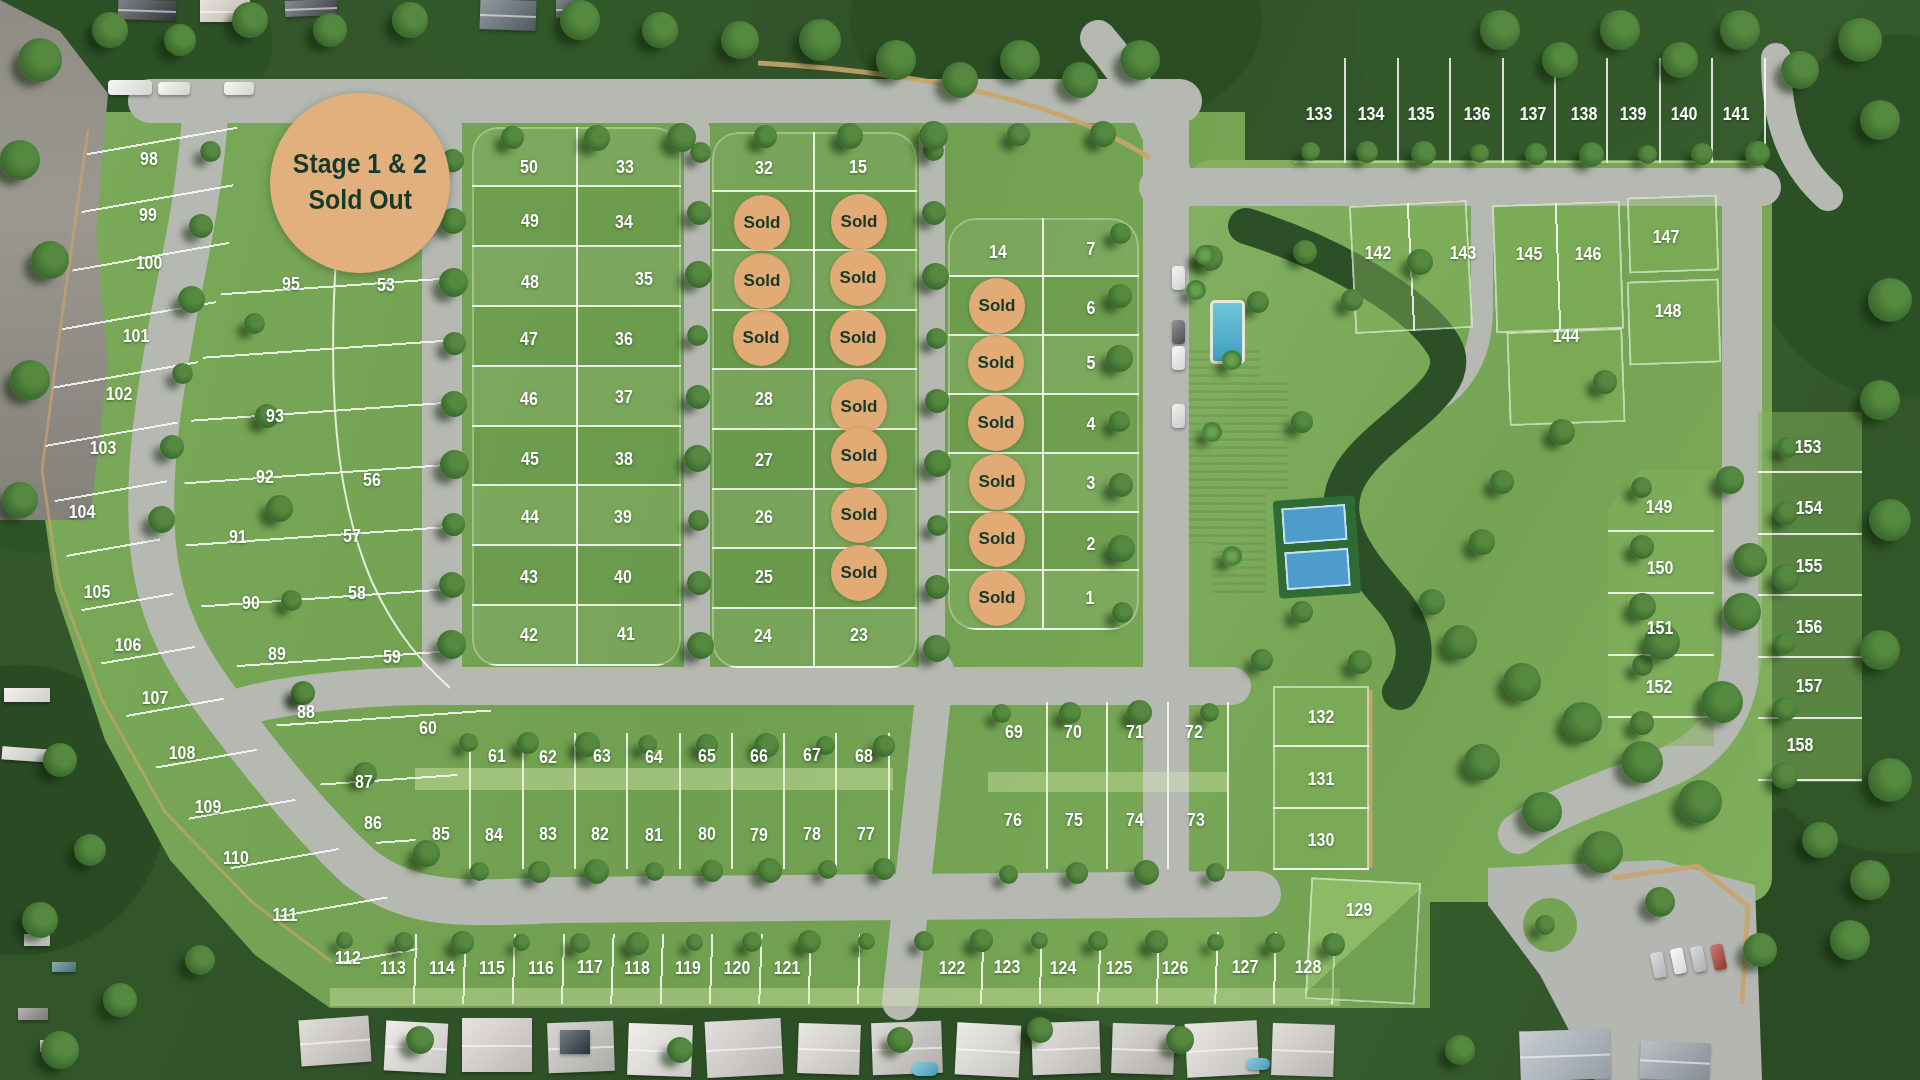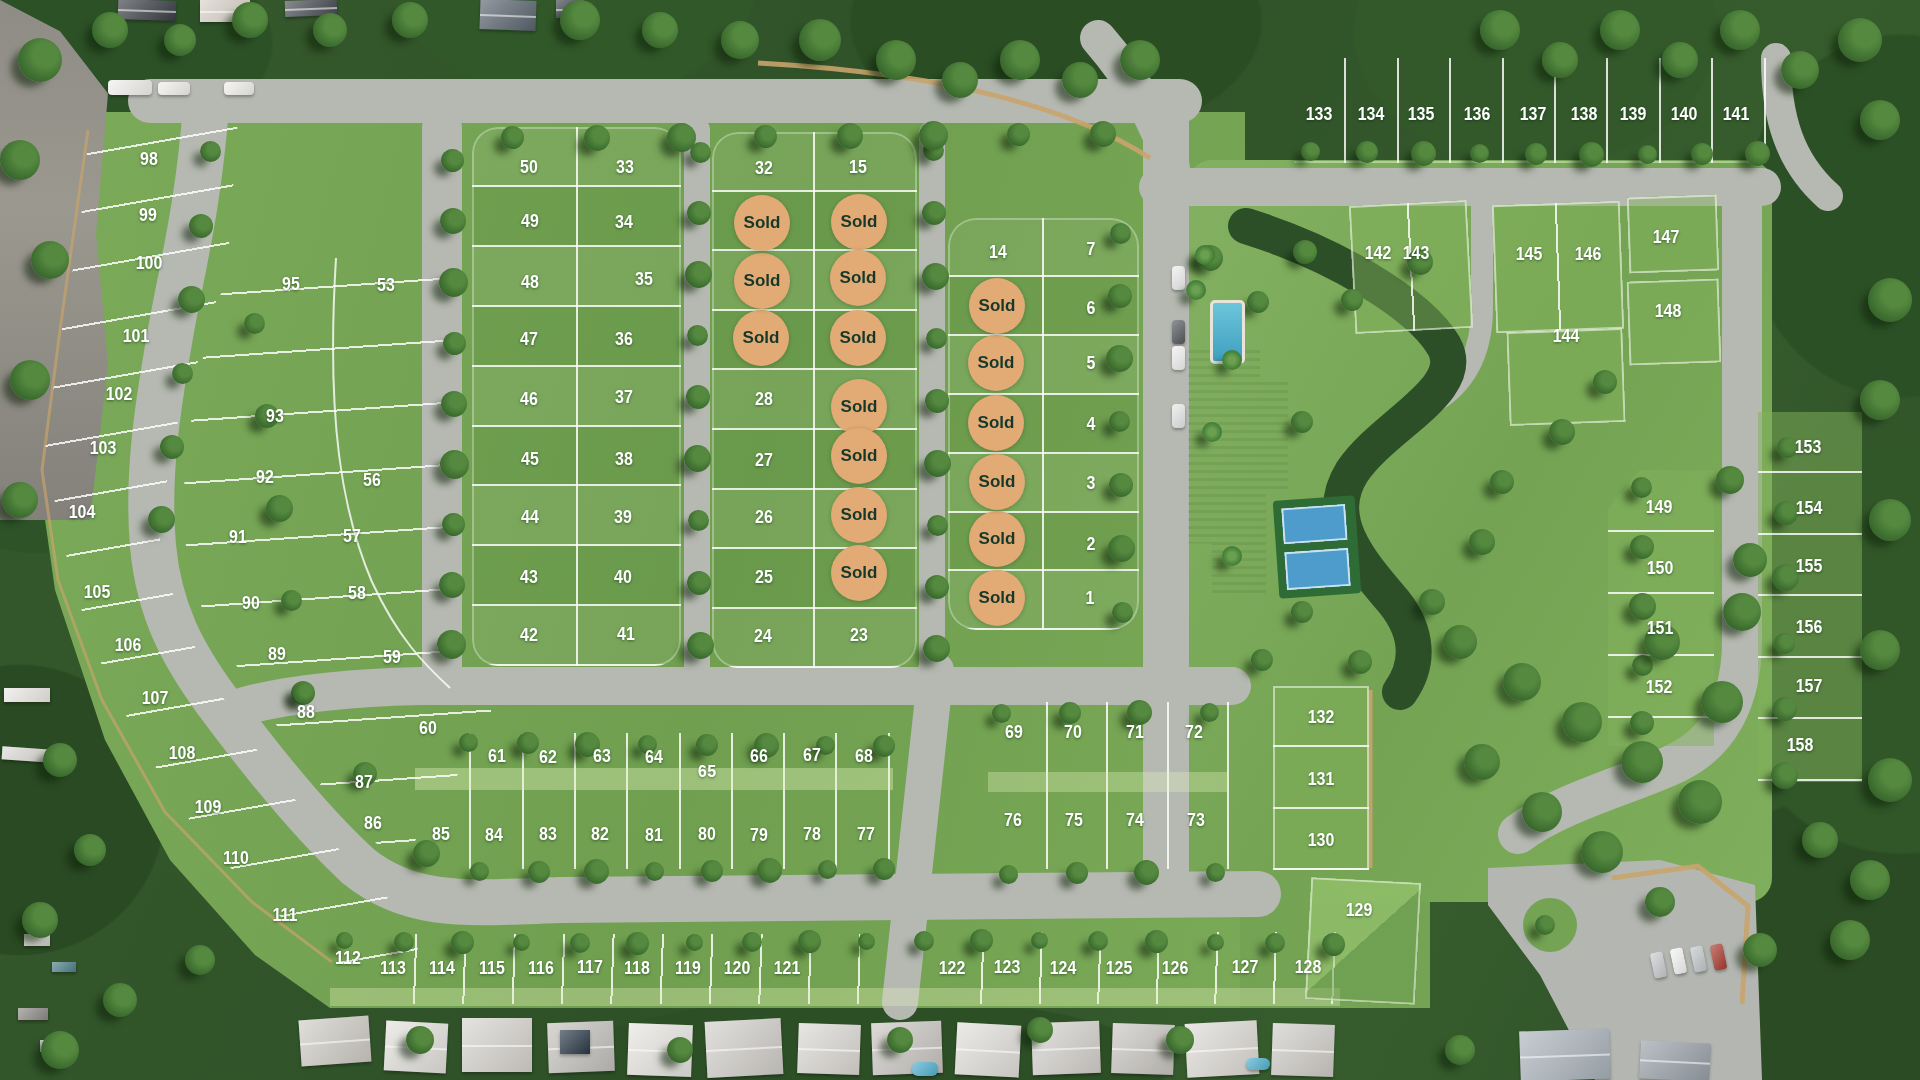--- a/index.html
+++ b/index.html
@@ -464,21 +464,21 @@
       <div class="lot-label" style="left: 386px; top: 285px;"><span>53</span></div>
       <div class="lot-label" style="left: 372px; top: 480px;"><span>56</span></div>
       <div class="lot-label" style="left: 352px; top: 536px;"><span>57</span></div>
       <div class="lot-label" style="left: 357px; top: 593px;"><span>58</span></div>
       <div class="lot-label" style="left: 392px; top: 657px;"><span>59</span></div>
       <div class="lot-label" style="left: 428px; top: 728px;"><span>60</span></div>
       <div class="lot-label" style="left: 497px; top: 756px;"><span>61</span></div>
       <div class="lot-label" style="left: 548px; top: 757px;"><span>62</span></div>
       <div class="lot-label" style="left: 602px; top: 756px;"><span>63</span></div>
       <div class="lot-label" style="left: 654px; top: 757px;"><span>64</span></div>
-      <div class="lot-label" style="left: 707px; top: 772px; font-family: Liberation Mono, monospace;"><span>65</span></div>
+      <div class="lot-label" style="left: 707px; top: 756px;"><span>65</span></div>
       <div class="lot-label" style="left: 759px; top: 756px;"><span>66</span></div>
       <div class="lot-label" style="left: 812px; top: 755px;"><span>67</span></div>
       <div class="lot-label" style="left: 864px; top: 756px;"><span>68</span></div>
       <div class="lot-label" style="left: 1014px; top: 732px;"><span>69</span></div>
       <div class="lot-label" style="left: 1073px; top: 732px;"><span>70</span></div>
       <div class="lot-label" style="left: 1135px; top: 732px;"><span>71</span></div>
       <div class="lot-label" style="left: 1194px; top: 732px;"><span>72</span></div>
       <div class="lot-label" style="left: 1196px; top: 820px;"><span>73</span></div>
       <div class="lot-label" style="left: 1135px; top: 820px;"><span>74</span></div>
       <div class="lot-label" style="left: 1074px; top: 820px;"><span>75</span></div>
@@ -539,31 +539,35 @@
       <div class="lot-label" style="left: 1319px; top: 114px;"><span>133</span></div>
       <div class="lot-label" style="left: 1371px; top: 114px;"><span>134</span></div>
       <div class="lot-label" style="left: 1421px; top: 114px;"><span>135</span></div>
       <div class="lot-label" style="left: 1477px; top: 114px;"><span>136</span></div>
       <div class="lot-label" style="left: 1533px; top: 114px;"><span>137</span></div>
       <div class="lot-label" style="left: 1584px; top: 114px; text-align: right;"><span>138</span></div>
       <div class="lot-label" style="left: 1633px; top: 114px;"><span>139</span></div>
       <div class="lot-label" style="left: 1684px; top: 114px;"><span>140</span></div>
       <div class="lot-label" style="left: 1736px; top: 114px;"><span>141</span></div>
       <div class="lot-label" style="left: 1378px; top: 253px;"><span>142</span></div>
-      <div class="lot-label" style="left: 1416px; top: 253px;"><span>143</span></div>
+      <div class="lot-label" style="left: 1463px; top: 253px;"><span>143</span></div>
       <div class="lot-label" style="left: 1566px; top: 336px;"><span>144</span></div>
       <div class="lot-label" style="left: 1529px; top: 254px;"><span>145</span></div>
       <div class="lot-label" style="left: 1588px; top: 254px;"><span>146</span></div>
       <div class="lot-label" style="left: 1666px; top: 237px;"><span>147</span></div>
       <div class="lot-label" style="left: 1668px; top: 311px;"><span>148</span></div>
       <div class="lot-label" style="left: 1659px; top: 507px;"><span>149</span></div>
       <div class="lot-label" style="left: 1660px; top: 568px;"><span>150</span></div>
       <div class="lot-label" style="left: 1660px; top: 628px;"><span>151</span></div>
       <div class="lot-label" style="left: 1659px; top: 687px;"><span>152</span></div>
       <div class="lot-label" style="left: 1808px; top: 447px;"><span>153</span></div>
       <div class="lot-label" style="left: 1809px; top: 508px;"><span>154</span></div>
       <div class="lot-label" style="left: 1809px; top: 566px;"><span>155</span></div>
       <div class="lot-label" style="left: 1809px; top: 627px;"><span>156</span></div>
       <div class="lot-label" style="left: 1809px; top: 686px;"><span>157</span></div>
       <div class="lot-label" style="left: 1800px; top: 745px;"><span>158</span></div>
     </div>
 
+  <div class="stage-circle" id="stage0" style="left: 360px; top: 183px; width: 180px; height: 180px; background: rgb(226, 176, 125); color: rgb(23, 57, 43);">
+    <div class="l1">Stage 1 &amp; 2</div>
+    <div class="l2">Sold Out</div>
+  </div>
 </div>
 
 </body></html>

